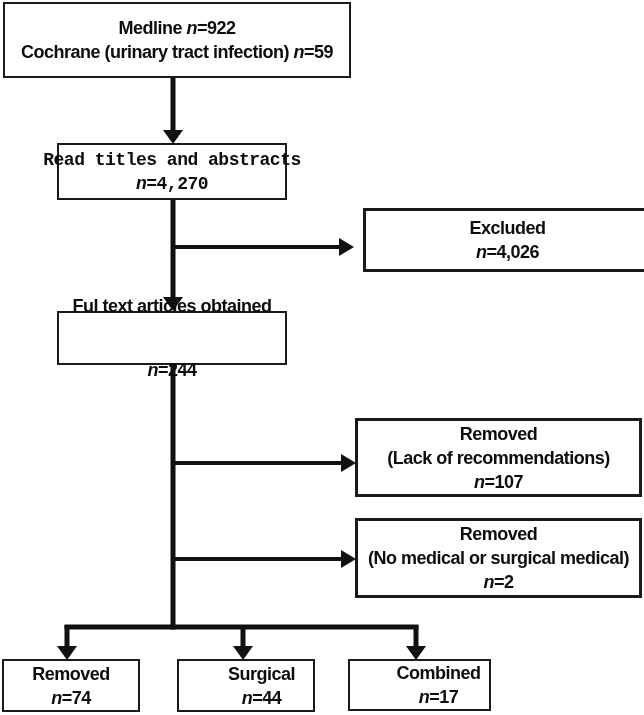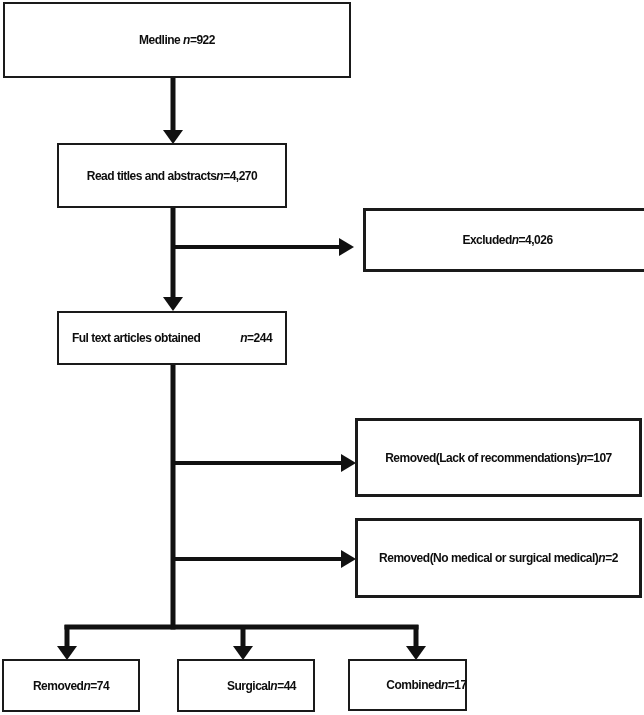--- a/index.html
+++ b/index.html
@@ -21,41 +21,41 @@
     position:absolute;left:0;top:0;width:644px;height:715px;
     pointer-events:none;
   }
   .connectors line{stroke:var(--line);}
   .connectors polygon{fill:var(--line);stroke:none;}
   .node{
     position:absolute;
     box-sizing:border-box;
     background:var(--fill);
     border:2px solid var(--border);
-    display:flex;
+    display:flex;flex-direction:column;
     align-items:center;justify-content:center;
     text-align:right;
     color:var(--text);
     font-weight:bold;
-    font-size:12px;
+    font-size:18px;
     line-height:24px;
     letter-spacing:-0.5px;
   }
   .node .line{white-space:nowrap;}
   .nvar{font-style:italic;}
   
   .n-sources  {left:3px;  top:2px;   width:348px; height:76px;}
-  .n-screened {left:57px; top:143px; width:230px; height:65px;}
+  .n-screened {left:57px; top:143px; width:230px; height:57px;font-family:Liberation Mono, monospace;}
   .n-excluded {left:363px;top:208px; width:289px; height:64px; border-width:3px;}
   .n-fulltext {left:57px; top:311px; width:230px; height:54px;gap:40px;}
   .n-removed1 {left:355px;top:418px; width:287px; height:79px; border-width:3px;}
   .n-removed2 {left:355px;top:518px; width:287px; height:80px; border-width:3px;}
   .n-medical  {left:2px;  top:659px; width:138px; height:53px;}
   .n-surgical {left:177px;top:659px; width:138px; height:53px;padding-left:31px;}
-  .n-combined {left:348px;top:659px; width:119px; height:52px;padding-left:38px;}
+  .n-combined {left:348px;top:659px; width:143px; height:52px;padding-left:38px;}
 </style>
 </head>
 <body>
 
 <div class="figure">
 
   <svg class="connectors" viewBox="0 0 644 715" xmlns="http://www.w3.org/2000/svg">
 
     <g>
       <line x1="173" y1="78" x2="173" y2="131" stroke-width="5"></line>
@@ -95,20 +95,21 @@
       <polygon points="233,646 253,646 243,660"></polygon>
     </g>
     <g>
       <line x1="416" y1="625" x2="416" y2="647" stroke-width="5"></line>
       <polygon points="406,646 426,646 416,660"></polygon>
     </g>
   </svg>
 
   <div class="node n-sources">
     <div class="line">Medline <i class="nvar">n</i>=922</div>
+    <div class="line">Cochrane (urinary tract infection) <i class="nvar">n</i>=59</div>
   </div>
 
   <div class="node n-screened">
     <div class="line">Read titles and abstracts</div>
     <div class="line"><i class="nvar">n</i>=4,270</div>
   </div>
 
   <div class="node n-excluded">
     <div class="line">Excluded</div>
     <div class="line"><i class="nvar">n</i>=4,026</div>

